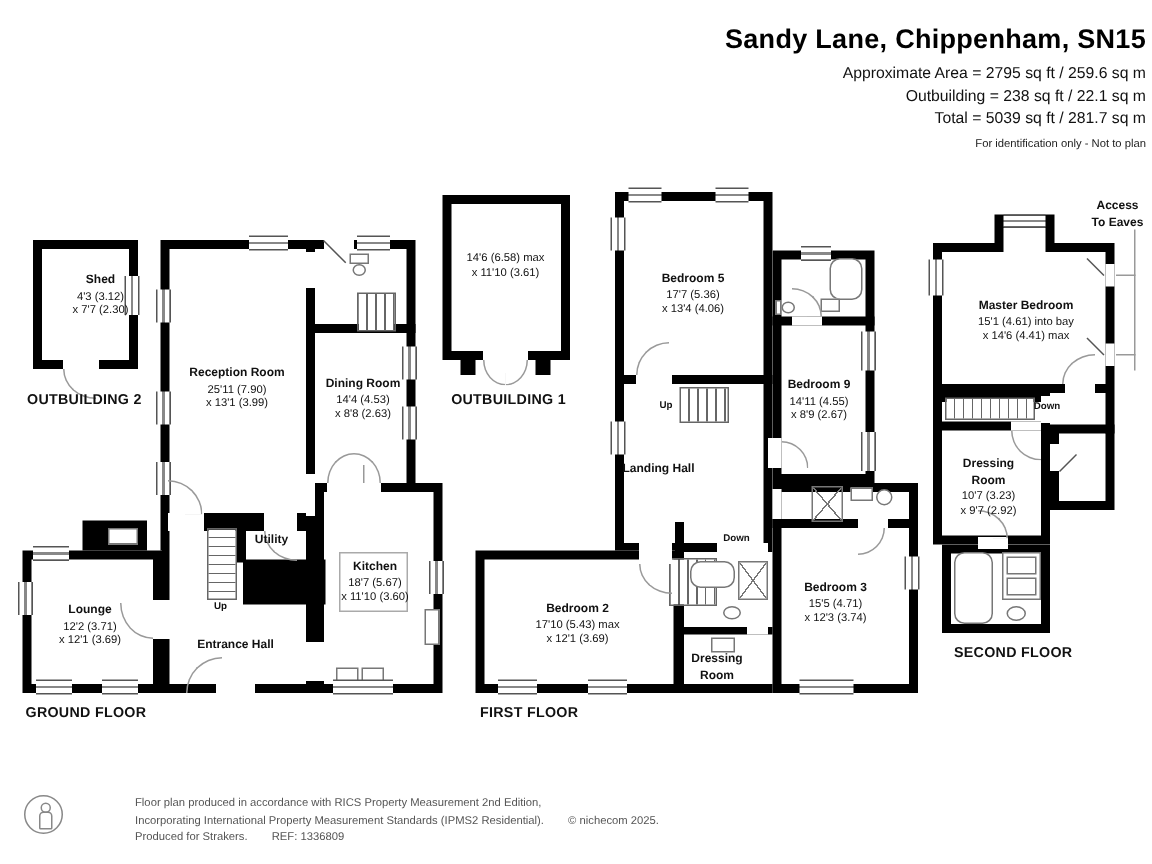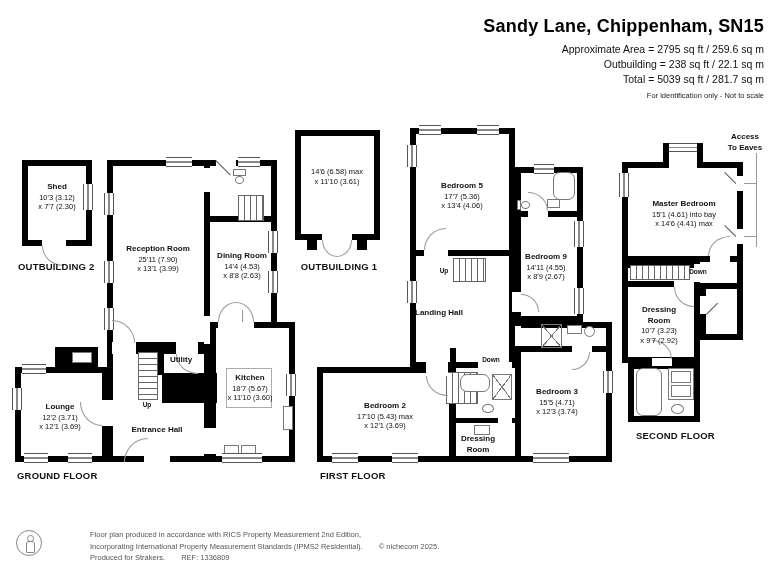--- a/index.html
+++ b/index.html
@@ -50,30 +50,30 @@
   .ftext .sp{margin-left:14px}
 </style>
 </head>
 <body>
 
 <div class="header">
   <div class="title">Sandy Lane, Chippenham, SN15</div>
   <div class="area">Approximate Area = 2795 sq ft / 259.6 sq m</div>
   <div class="area">Outbuilding = 238 sq ft / 22.1 sq m</div>
   <div class="area">Total = 5039 sq ft / 281.7 sq m</div>
-  <div class="note">For identification only - Not to scale</div>
+  <div class="note">For identification only - Not to plan</div>
 </div>
 
 <div class="shell" style="left:22px;top:160px;width:70px;height:86px"></div>
 <div class="winV" style="left:83px;top:184px;width:10px;height:26px"></div>
 <div class="gap" style="left:42px;top:240px;width:24px;height:6px"></div>
 <div class="arc arc-bl" style="left:42px;top:246px;width:22px;height:20px"></div>
-<div class="rl" style="left:57px;top:197px">
+<div class="rl" style="left:67px;top:197px">
   <div class="rn">Shed</div>
-  <div>10'3 (3.12)</div>
+  <div>4'3 (3.12)</div>
   <div>x 7'7 (2.30)</div>
 </div>
 <div class="fl" style="left:18px;top:261px">OUTBUILDING 2</div>
 
 <div class="shell" style="left:107px;top:160px;width:170px;height:188px"></div>
 <div class="shell" style="left:210px;top:322px;width:85px;height:140px"></div>
 <div class="shell" style="left:107px;top:348px;width:103px;height:114px"></div>
 <div class="shell" style="left:15px;top:367px;width:93px;height:95px"></div>
 
 <div class="wall" style="left:204px;top:160px;width:6px;height:188px"></div>

